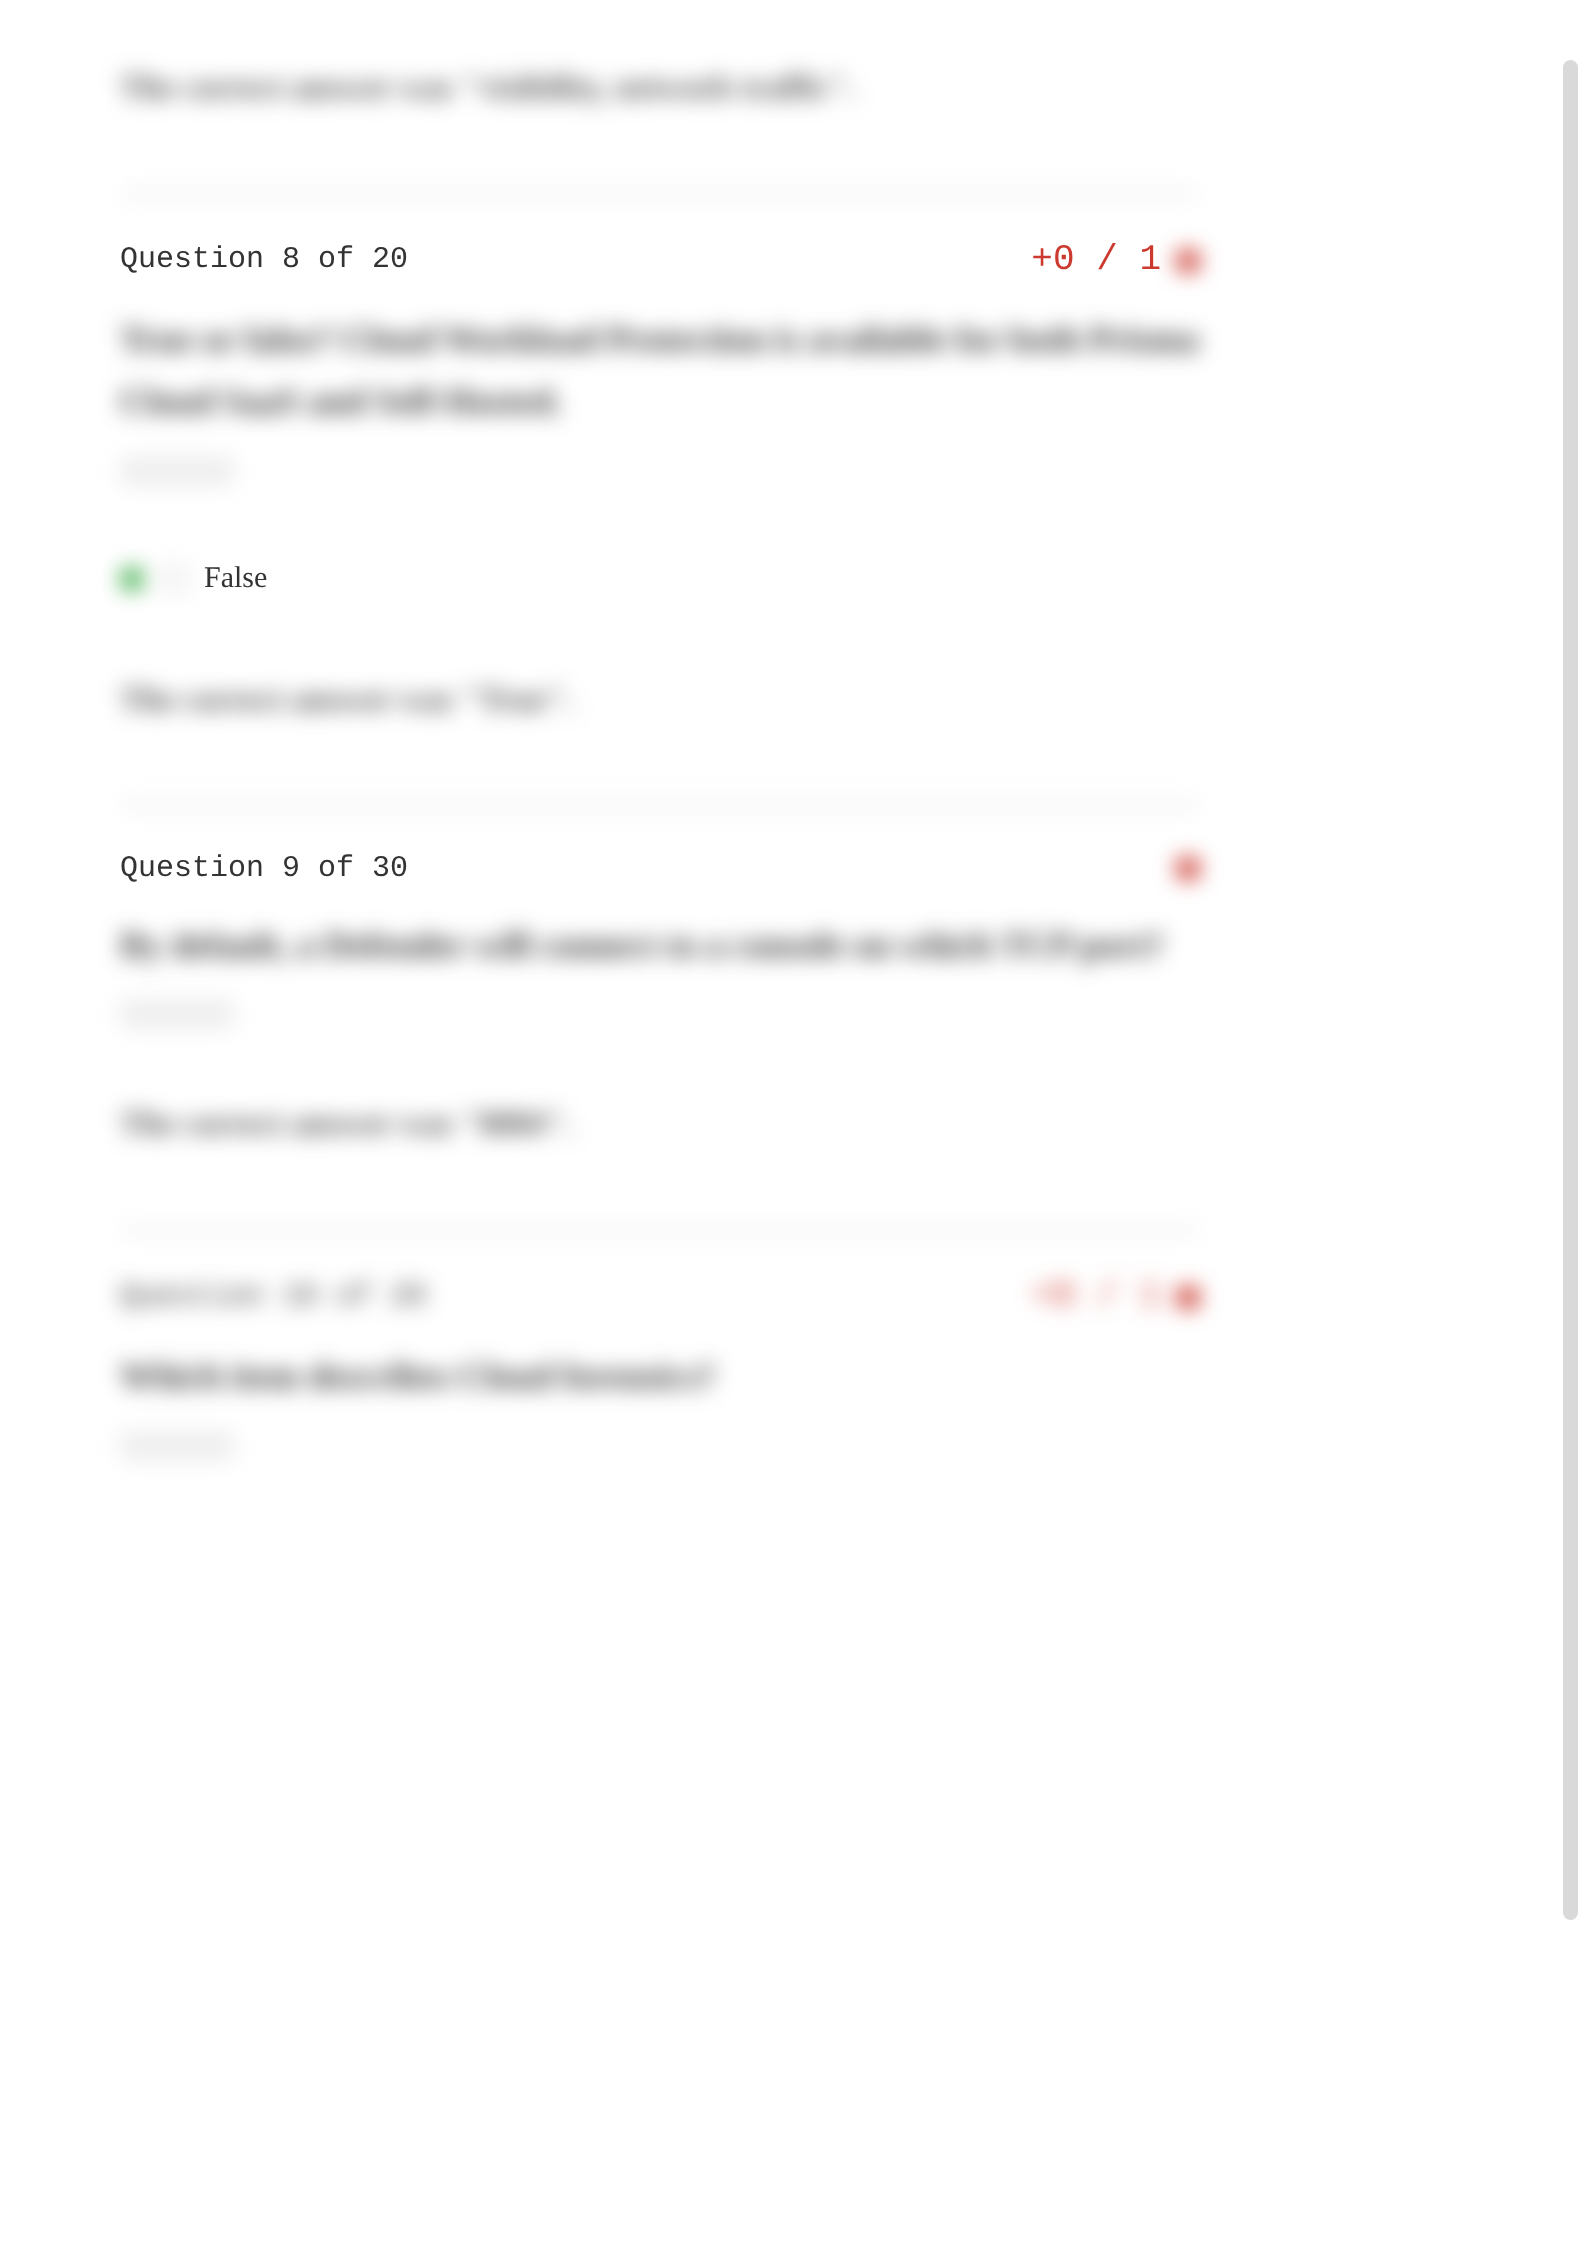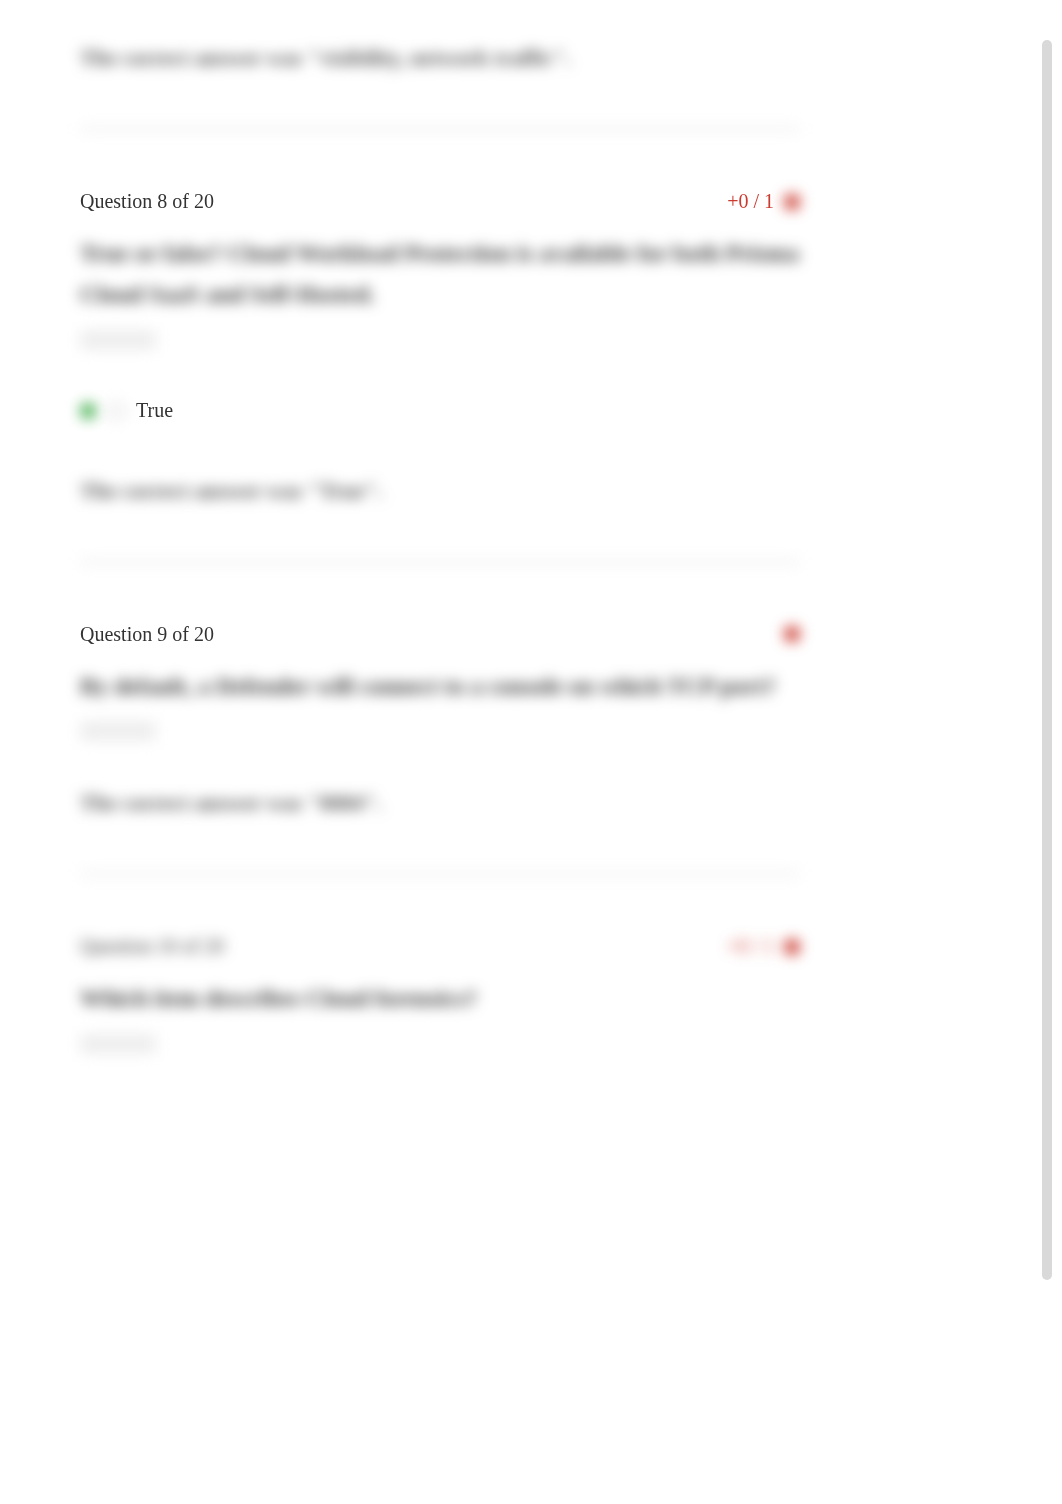--- a/index.html
+++ b/index.html
@@ -36,30 +36,31 @@
   .feedback-line {
     font-size: 22px;
     color: #4a4a4a;
     margin-top: 45px;
     font-weight: 600;
   }
   .q-header {
     display: flex;
     align-items: center;
     justify-content: space-between;
-    margin-top: 58px;
+    margin-top: 28px;
     font-size: 22px;
     color: #333;
+    font-family: Liberation Mono, monospace;
   }
   .q-header .left {
     font-size: 20px;
   }
   .score {
     color: #cc3a2f;
-    font-size: 20px;
+    font-size: 24px;
     display: flex;
     align-items: center;
     gap: 10px;
   }
   .dot-only {
     display: flex;
     align-items: center;
   }
   .q-text {
     font-size: 24px;
@@ -142,31 +143,31 @@
       </span>
     </div>
 
     <div class="q-text blurred">True or false? Cloud Workload Protection is available for both Prisma Cloud SaaS and Self-Hosted.</div>
     <div class="pill blurred"></div>
 
     <div class="options">
       <div class="option">
         <span class="dot green blurred"></span>
         <span class="dot outline blurred"></span>
-        <span class="focus">True</span>
+        <span class="focus">False</span>
       </div>
     </div>
 
     <div class="feedback-line blurred">The correct answer was "True".</div>
 
     <div class="divider blurred"></div>
 
     
     <div class="q-header">
-      <span class="left focus">Question 9 of 20</span>
+      <span class="left focus">Question 9 of 30</span>
       <span class="dot-only">
         <span class="dot red blurred"></span>
       </span>
     </div>
 
     <div class="q-text blurred">By default, a Defender will connect to a console on which TCP port?</div>
     <div class="pill blurred"></div>
 
 
     <div class="feedback-line blurred">The correct answer was "8084".</div>

